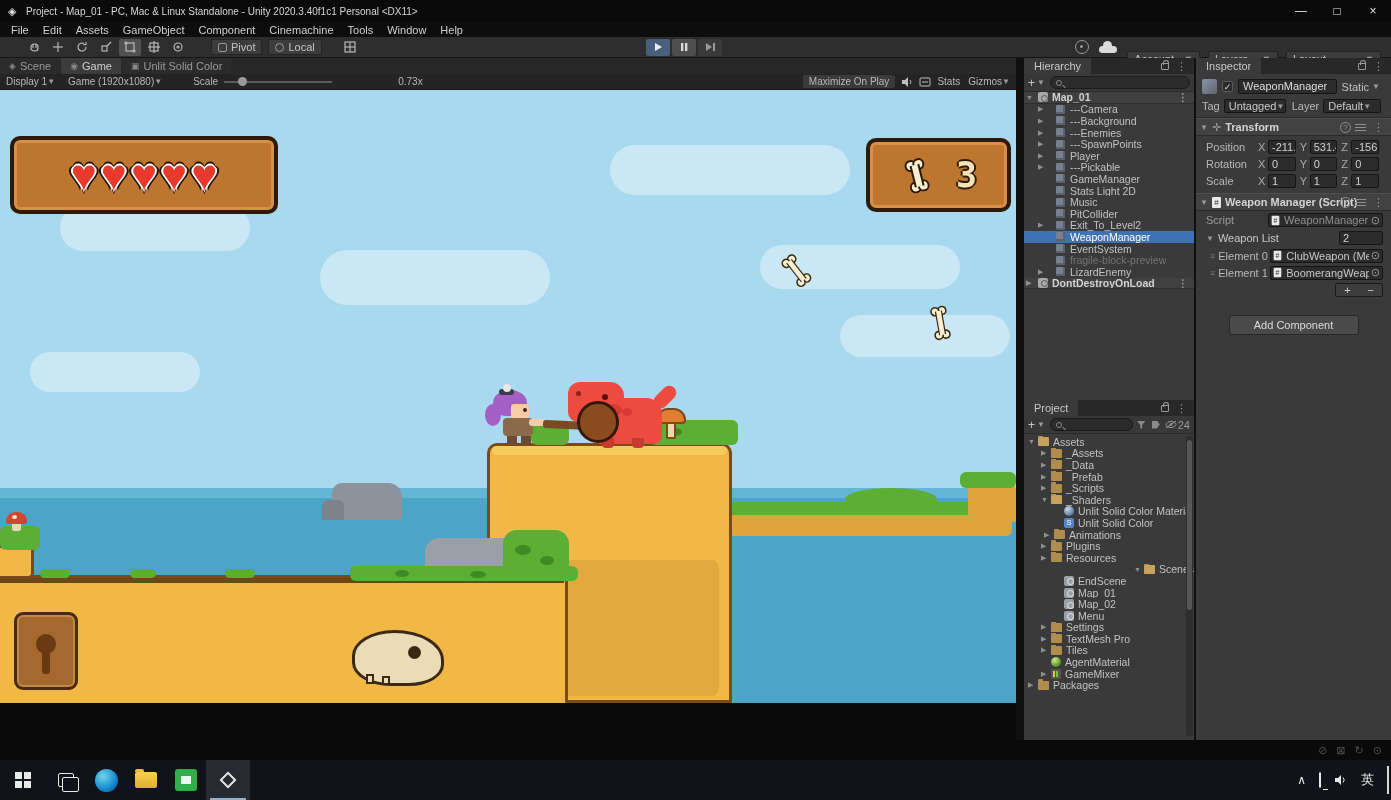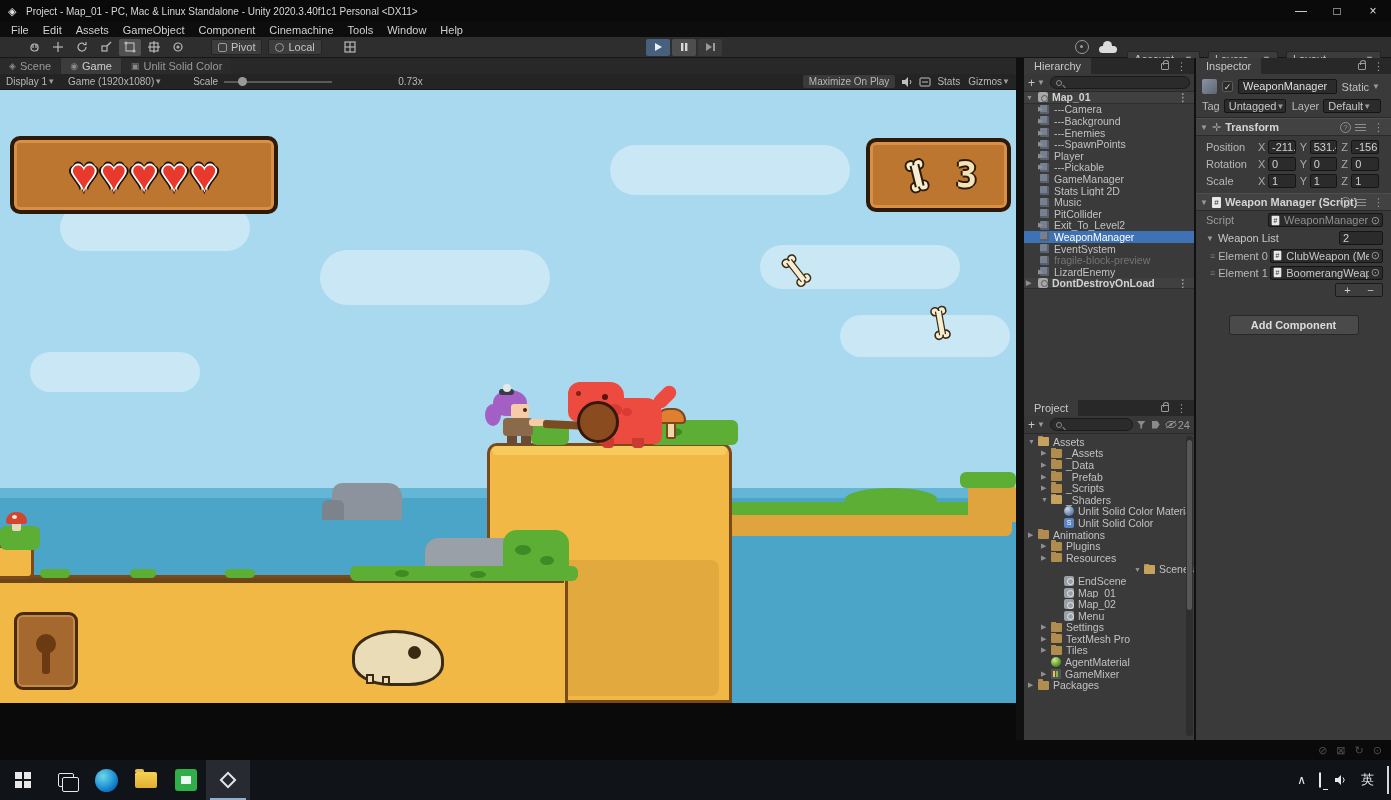--- a/index.html
+++ b/index.html
@@ -75,21 +75,21 @@
   .searchbox { flex:1; height:13px; background:#2b2b2b; border:1px solid #1a1a1a; border-radius:7px; display:flex; align-items:center; padding:0 5px; }
   .mag { width:6px; height:6px; border:1.2px solid #8a8a8a; border-radius:50%; position:relative; }
   .mag::after { content:""; position:absolute; left:5px; top:5px; width:4px; height:1.2px; background:#8a8a8a; transform:rotate(45deg); }
 
   .hier-panel { left:1024px; top:58px; width:170px; height:342px; background:#3a3a3a; }
   .proj-panel { left:1024px; top:400px; width:170px; height:340px; background:#3a3a3a; }
   .insp-panel { left:1196px; top:58px; width:195px; height:682px; background:#3a3a3a; overflow:hidden; }
   .strip-bottom { left:1016px; top:740px; width:375px; height:20px; background:#0a0a0a; display:flex; align-items:center; justify-content:flex-end; }
   .strip-ic { color:#4f4f4f; font-size:11px; margin-right:9px; }
 
-  .hrow, .prow { height:11.6px; display:flex; align-items:center; white-space:nowrap; overflow:hidden; font-size:10.5px; color:#c2c2c2; padding-left:16px; position:relative; }
+  .hrow, .prow { height:11.6px; display:flex; align-items:center; white-space:nowrap; overflow:hidden; font-size:10.5px; color:#c2c2c2; padding-left:32px; position:relative; }
   .hrow .arrow, .prow .arrow { position:absolute; left:14px; width:10px; font-size:7px; color:#8f8f8f; }
   .prow .arrow { left:auto; position:static; width:10px; margin-left:-12px; }
   .scene-row { background:#404040; border-bottom:1px solid #2e2e2e; padding-left:14px; font-weight:bold; color:#d2d2d2; }
   .scene-row .arrow { left:2px; }
   .scene-row .kebab { position:absolute; right:3px; }
   .scene-ic { width:10px; height:10px; background:#a8a8a8; border-radius:2px; margin-right:4px; position:relative; }
   .scene-ic::after { content:""; position:absolute; left:2.5px; top:2.5px; width:5px; height:5px; border:1.2px solid #5a5a5a; border-radius:50%; }
   .cube-ic { width:9px; height:9px; background:#778091; border-right:2px solid #59616e; border-bottom:2px solid #59616e; border-radius:1px; margin-right:5px; }
   .hrow.sel { background:#3e72b5; color:#ffffff; }
   .hrow.dis { color:#747474; }
@@ -137,21 +137,21 @@
   .obj-text { flex:1; white-space:nowrap; overflow:hidden; color:#c8c8c8; }
   .obj-text.dim { color:#8f8f8f; }
   .obj-pick { color:#9a9a9a; flex:none; margin-left:2px; }
   .listrow { display:flex; align-items:center; padding:2px 8px 2px 10px; color:#c8c8c8; }
   .sizefield { width:44px; height:14px; background:#2b2b2b; border:1px solid #151515; border-radius:2px; margin-left:auto; padding:0 3px; line-height:12px; color:#d0d0d0; }
   .erow { display:flex; align-items:center; padding:1.5px 8px 1.5px 14px; color:#b8b8b8; }
   .drag { color:#777; margin-right:3px; font-size:9px; }
   .elabel { width:52px; flex:none; }
   .plusminus { display:flex; justify-content:flex-end; padding:2px 8px; }
   .pm-box { width:48px; height:14px; background:#3d3d3d; border:1px solid #1a1a1a; border-radius:2px; color:#cfcfcf; display:flex; align-items:center; justify-content:space-around; }
-  .addcomp-wrap { display:flex; justify-content:center; margin-top:16px;font-weight:bold; }
+  .addcomp-wrap { display:flex; justify-content:center; margin-top:16px; }
   .addcomp { width:130px; height:20px; background:#4a4a4a; border:1px solid #282828; border-radius:3px; color:#dcdcdc; display:flex; align-items:center; justify-content:center; }
 
   
   .taskbar { left:0; top:760px; width:1391px; height:40px; background:#101418; display:flex; align-items:center; }
   .start { width:46px; height:40px; display:flex; align-items:center; justify-content:center; }
   .winlogo { width:16px; height:16px; display:grid; grid-template-columns:7px 7px; grid-gap:2px; }
   .winlogo span { width:7px; height:7px; background:#e8e8e8; }
   .tsearch { width:212px; height:30px; background:#f5f5f5; border:1px solid #7a7a7a; display:flex; align-items:center; padding-left:8px; position:relative; }
   .tsearch .mag2 { width:8px; height:8px; border:1.6px solid #444; border-radius:50%; position:relative; margin-right:8px; }
   .tsearch .mag2::after { content:""; position:absolute; left:7px; top:7px; width:5px; height:1.6px; background:#444; transform:rotate(45deg); }

